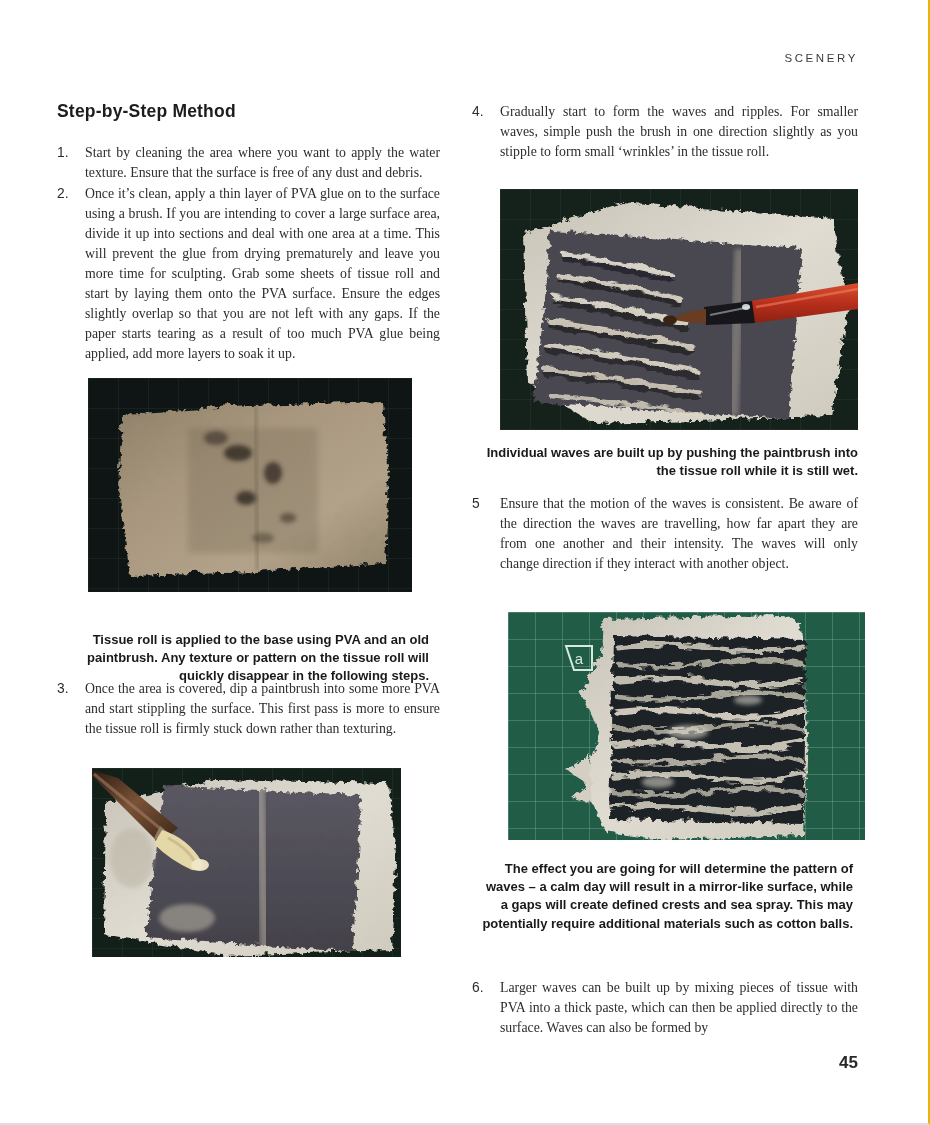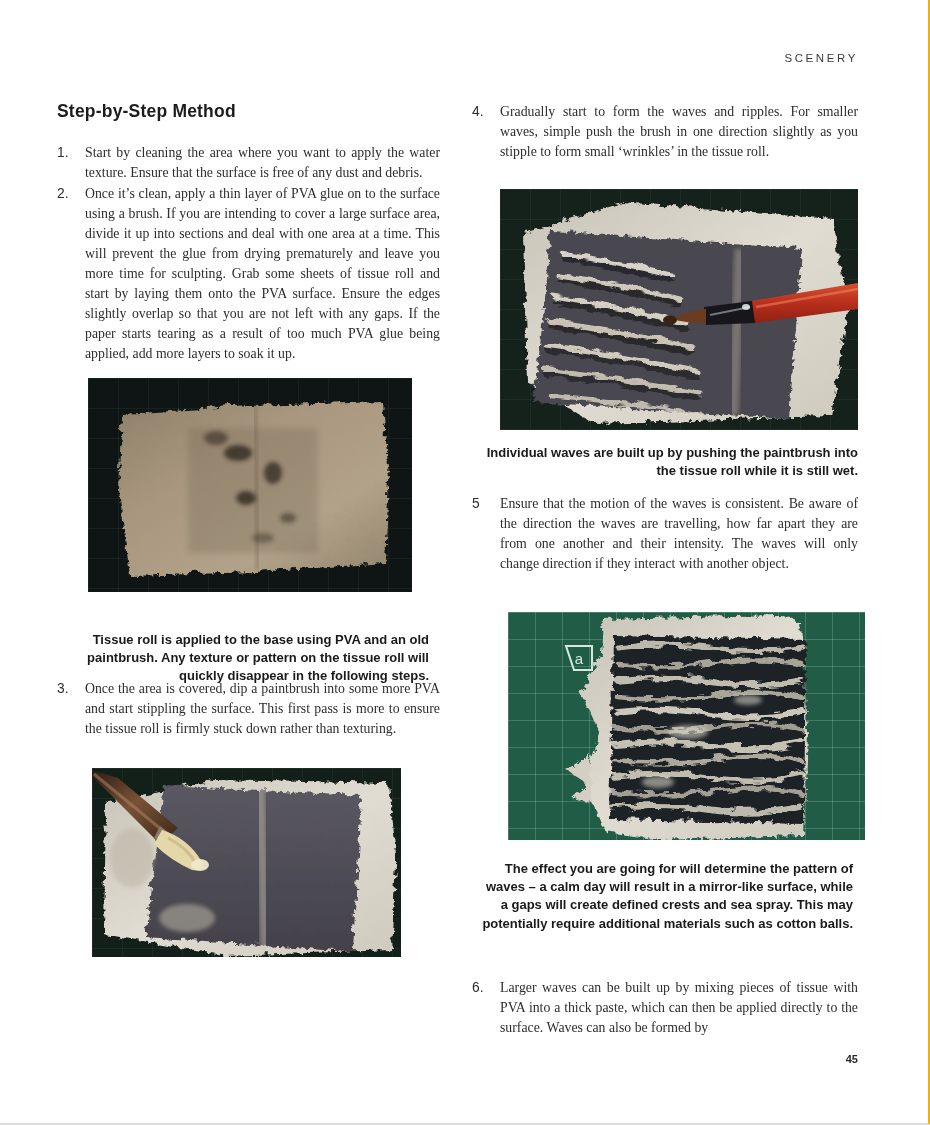--- a/index.html
+++ b/index.html
@@ -24,21 +24,21 @@
   .step .num{flex:none;width:28px;}
   .step .txt{flex:1;text-align:justify;font-family:Liberation Serif, serif;}
   .photo{position:absolute;line-height:0;}
   .photo svg{display:block;}
   .caption{
     position:absolute;text-align:right;font-weight:700;
     font-size:13px;line-height:18.2px;color:#1b1a19;
   }
   .page-number{
     position:absolute;top:1053px;right:70px;
-    font-size:11px;font-weight:700;color:#2a2928;
+    font-size:17px;font-weight:700;color:#2a2928;
   }
 </style>
 </head>
 <body>
 
 <div class="page">
 
   <div class="running-head">SCENERY</div>
 
   <div class="page-title">Step-by-Step Method</div>

